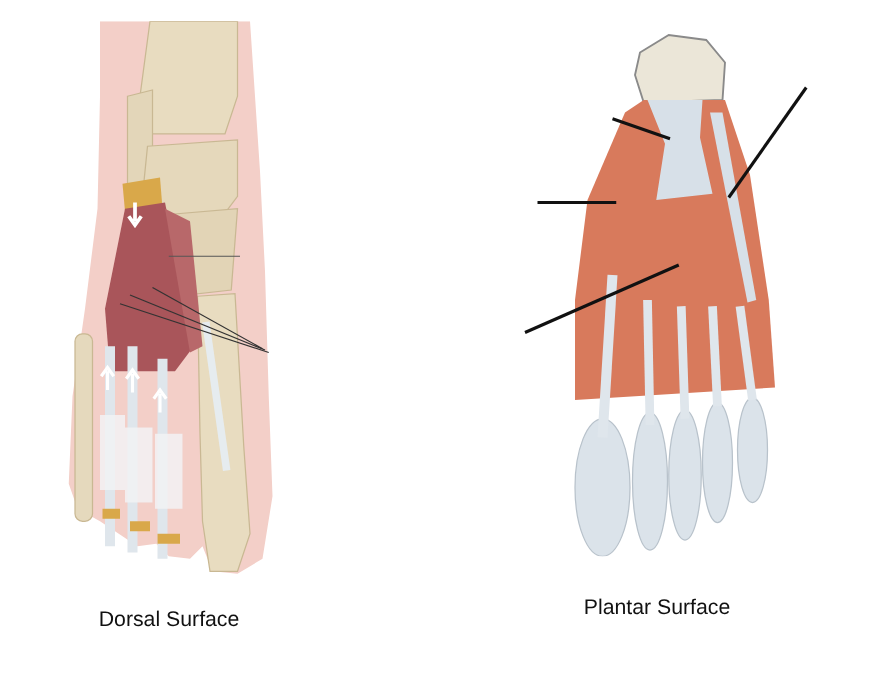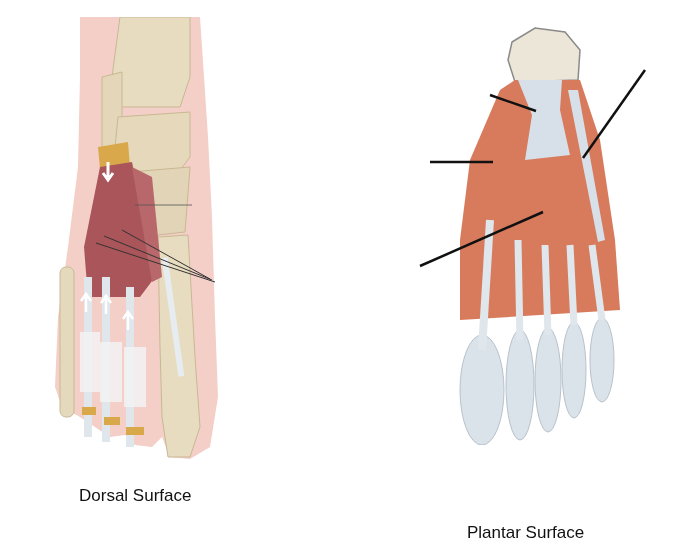--- a/index.html
+++ b/index.html
@@ -2,21 +2,21 @@
 <html><head>
 <meta charset="utf-8">
 <style>
   html, body { margin: 0; padding: 0; background: #ffffff; }
   body { width: 700px; height: 550px; position: relative; overflow: hidden; font-family: "Liberation Sans", sans-serif; }
   .panel { position: absolute; }
   #dorsal-figure { left: 40px; top: 17px; width: 200px; height: 445px; }
   #plantar-figure { left: 420px; top: 20px; width: 240px; height: 425px; }
   .caption { position: absolute; font-size: 17px; color: #111111; white-space: nowrap; }
   #dorsal-caption { left: 79px; top: 486px; }
-  #plantar-caption { left: 467px; top: 476px; margin-top: 47px; }
+  #plantar-caption { left: 467px; top: 476px; }
   svg { display: block; }
   .leader-svg { position: absolute; left: 0; top: 0; width: 700px; height: 550px; pointer-events: none; }
 </style>
 </head>
 <body>
 
 <div class="panel" id="dorsal-figure">
   <svg width="200" height="445" viewBox="0 0 200 445">
 
     <path d="M40 0 L160 0 L168 120 L172 200 L175 300 L178 380 L170 430 L150 442 L130 440 L122 420 L112 430 L95 428 L85 418 L70 420 L55 410 L40 400 L22 390 L15 370 L18 300 L28 230 L38 150 L40 60 Z" fill="#f3cfc8"></path>

